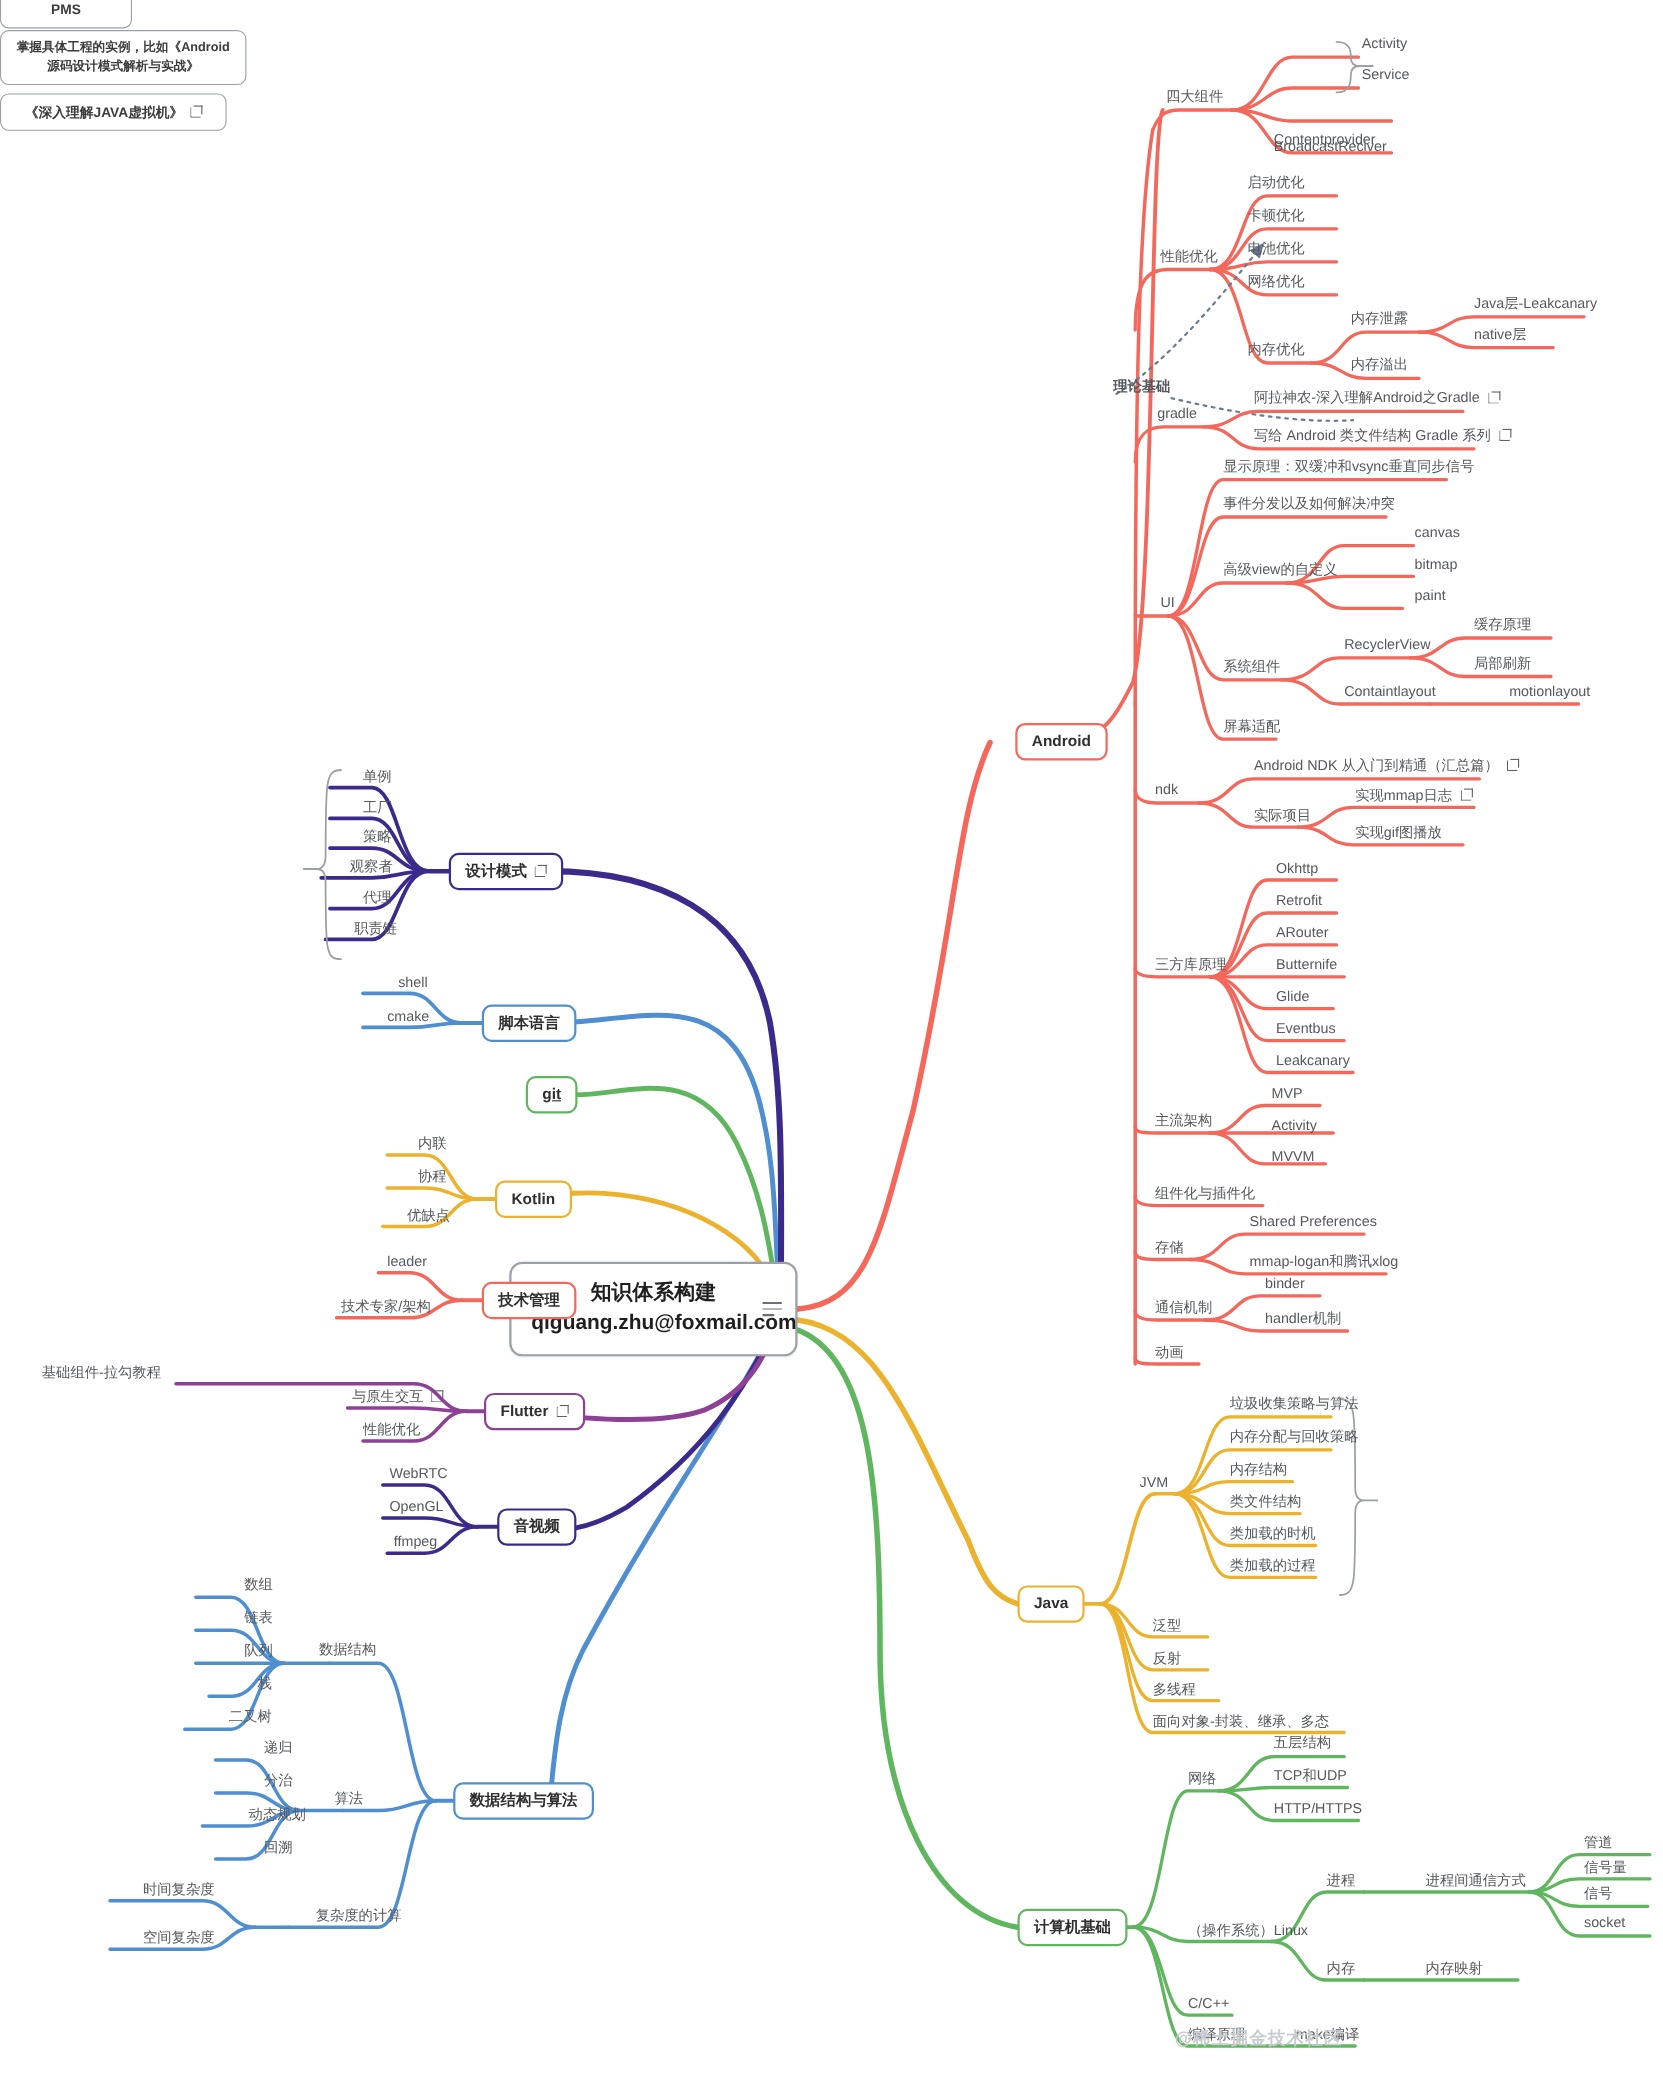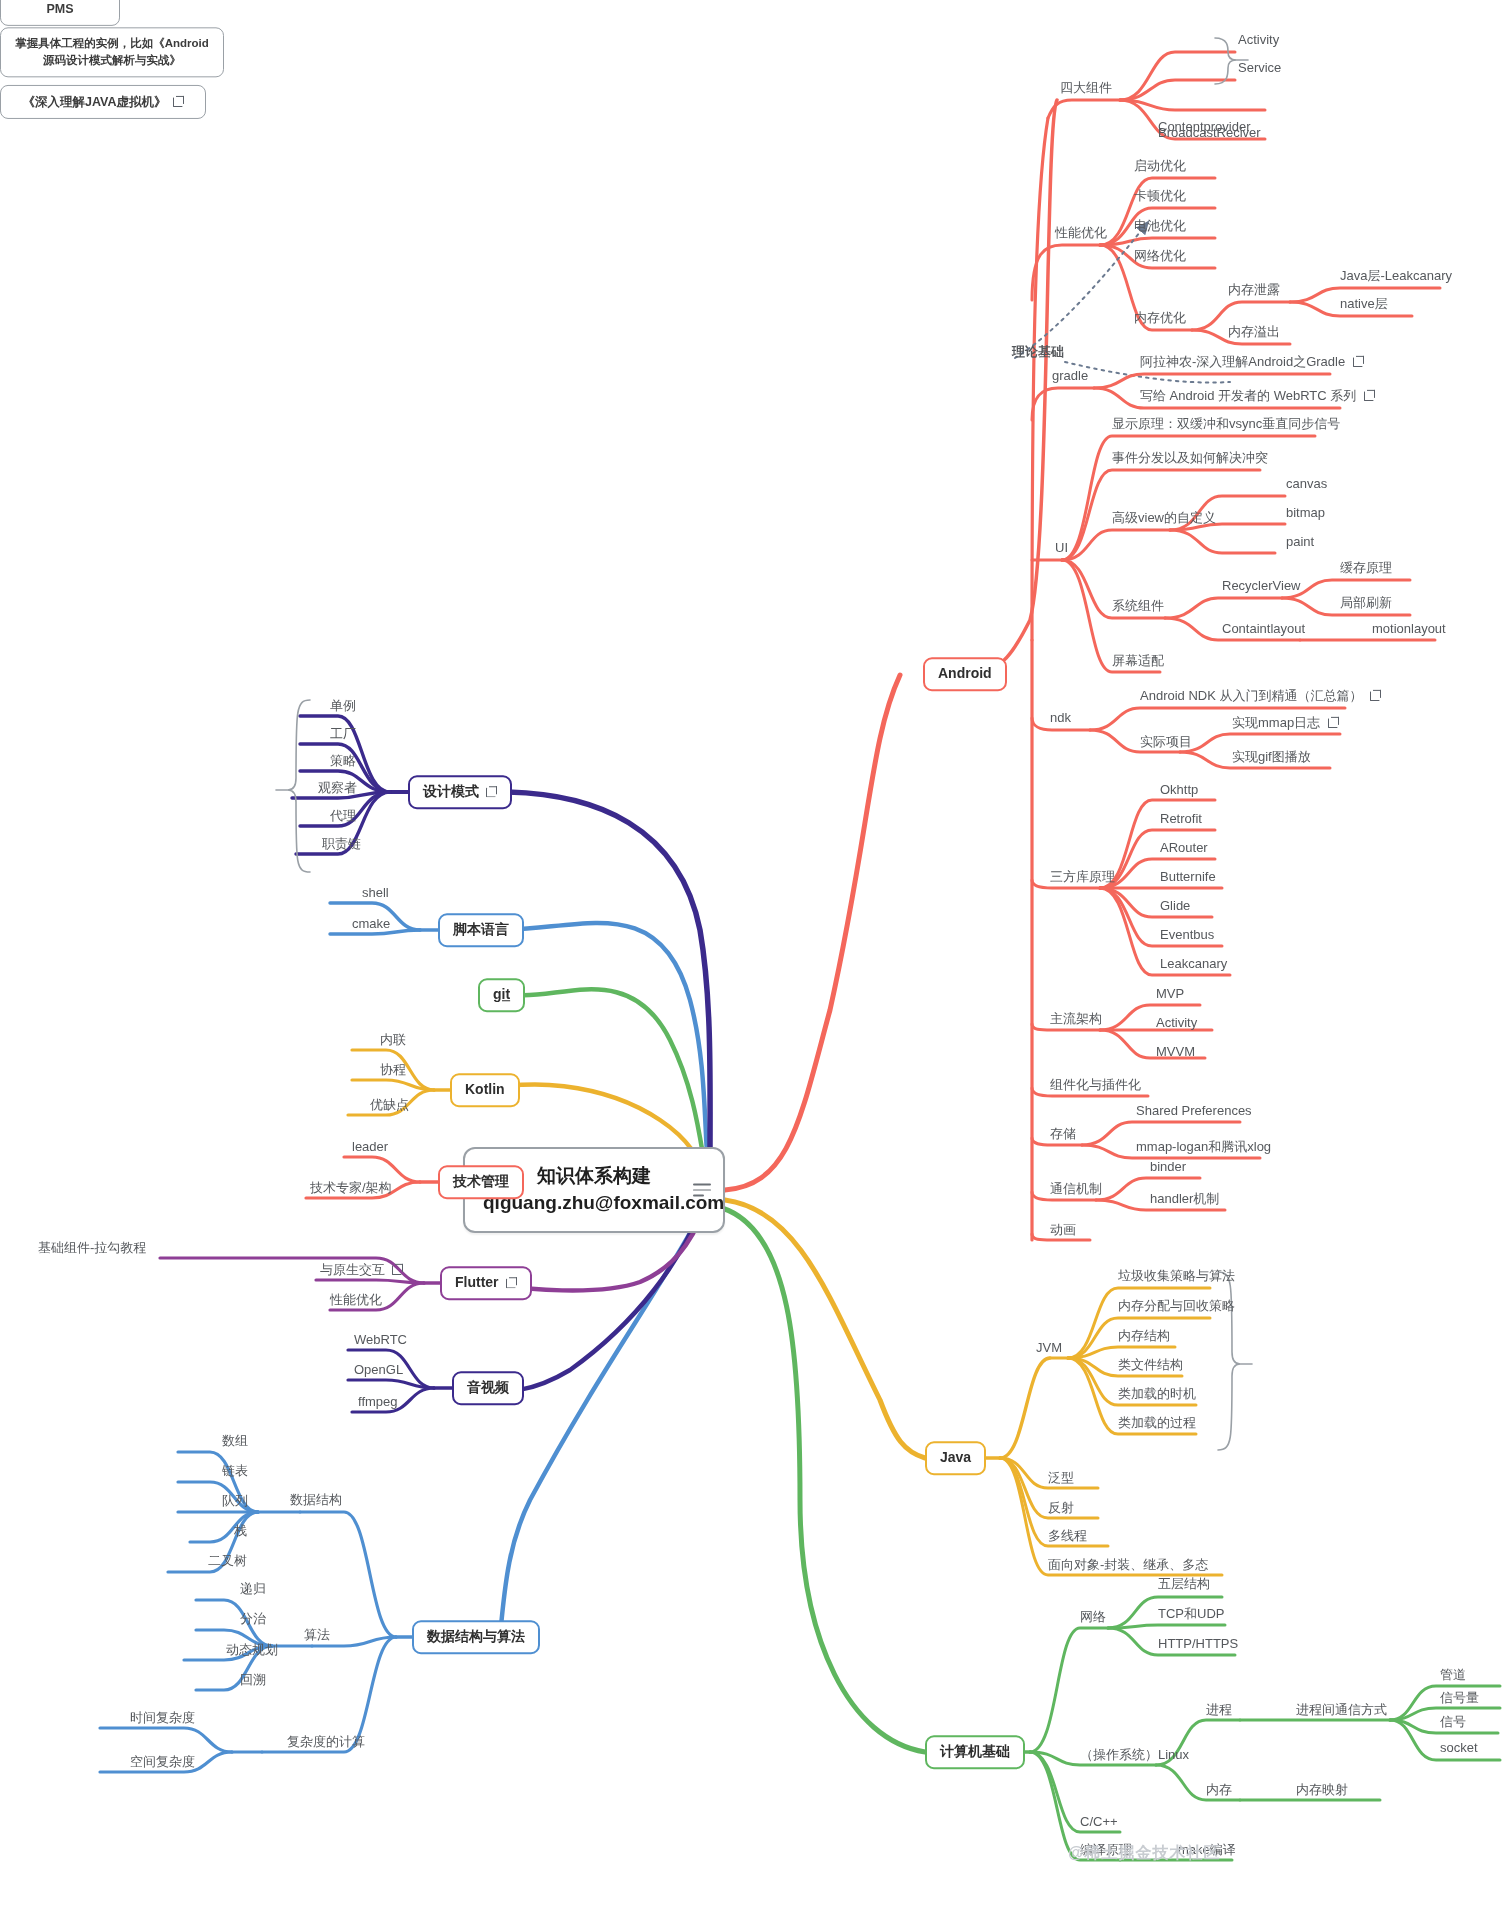--- a/index.html
+++ b/index.html
@@ -435,21 +435,21 @@
   <div class="node leaf cn" style="left:1134px; top:318px;"><span>内存优化</span></div>
   <div class="node leaf cn" style="left:1228px; top:290px;"><span>内存泄露</span></div>
   <div class="node leaf cn" style="left:1228px; top:332px;"><span>内存溢出</span></div>
   <div class="node leaf" style="left:1340px; top:276px;"><span>Java层-Leakcanary</span></div>
   <div class="node leaf cn" style="left:1340px; top:304px;"><span>native层</span></div>
 
   <div class="node leaf cn" style="left:1012px; top:352px; font-weight:bold;"><span>理论基础</span></div>
 
   <div class="node leaf" style="left:1052px; top:376px;"><span>gradle</span></div>
   <div class="node leaf cn" style="left:1140px; top:362px;"><span>阿拉神农-深入理解Android之Gradle</span><span class="extlink" style="margin-left:8px"></span></div>
-  <div class="node leaf cn" style="left:1140px; top:396px;"><span>写给 Android 开发者的 WebRTC 系列</span><span class="extlink" style="margin-left:8px"></span></div>
+  <div class="node leaf cn" style="left:1140px; top:396px;"><span>写给 Android 类文件结构 Gradle 系列</span><span class="extlink" style="margin-left:8px"></span></div>
 
   <div class="node leaf" style="left:1055px; top:548px;"><span>UI</span></div>
   <div class="node leaf cn" style="left:1112px; top:424px;"><span>显示原理：双缓冲和vsync垂直同步信号</span></div>
   <div class="node leaf cn" style="left:1112px; top:458px;"><span>事件分发以及如何解决冲突</span></div>
   <div class="node leaf cn" style="left:1112px; top:518px;"><span>高级view的自定义</span></div>
   <div class="node leaf" style="left:1286px; top:484px;"><span>canvas</span></div>
   <div class="node leaf" style="left:1286px; top:513px;"><span>bitmap</span></div>
   <div class="node leaf" style="left:1286px; top:542px;"><span>paint</span></div>
   <div class="node leaf cn" style="left:1112px; top:606px;"><span>系统组件</span></div>
   <div class="node leaf" style="left:1222px; top:586px;"><span>RecyclerView</span></div>

